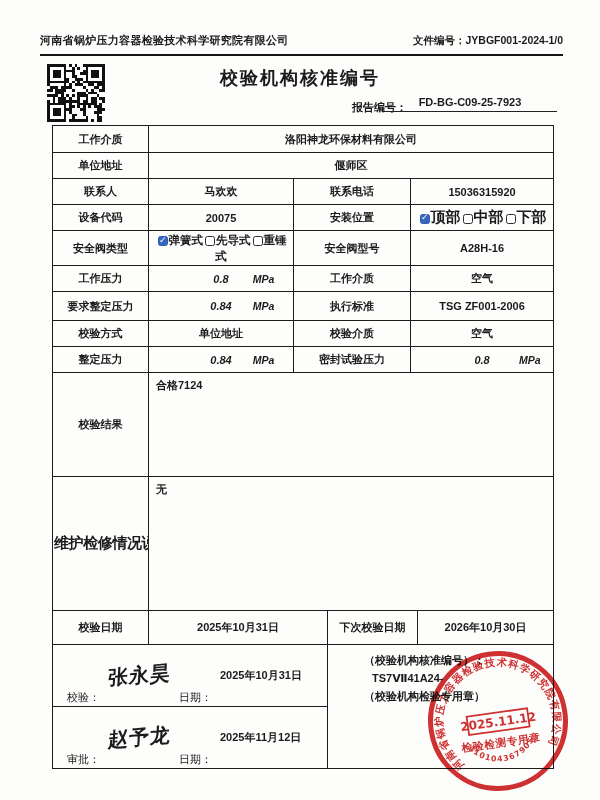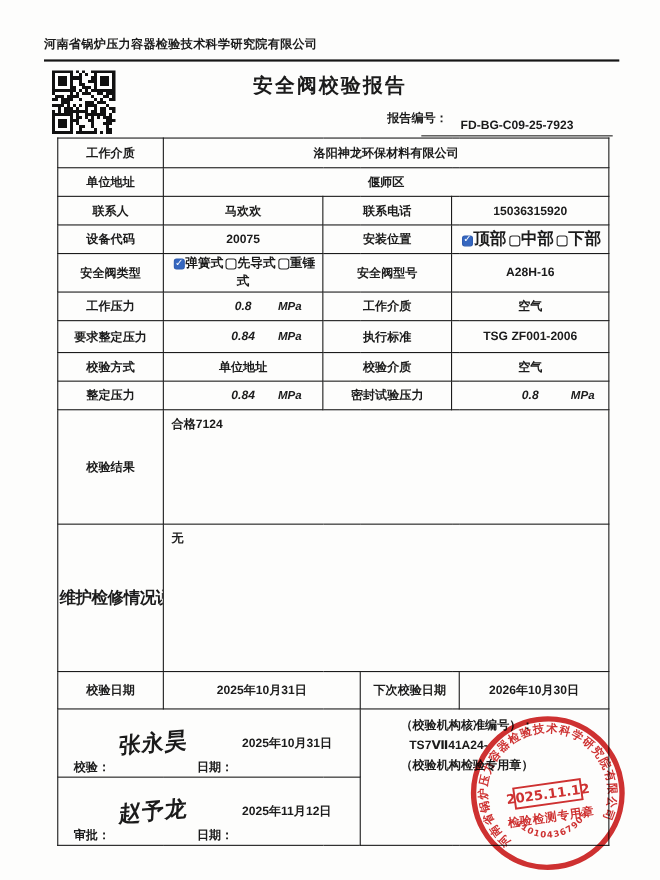--- a/index.html
+++ b/index.html
@@ -12,21 +12,21 @@
   
   .hdr-row{left:40px;top:33px;width:523px;display:flex;justify-content:space-between;align-items:baseline;}
   .hdr-company{font-size:11px;font-weight:bold;letter-spacing:.3px;}
   .hdr-doc{font-size:10.5px;font-weight:bold;}
   .hdr-rule{left:40px;top:54px;width:523px;height:2px;background:#161616;}
   
   .qr{left:47px;top:64px;width:58px;height:58px;}
   .qr svg{width:100%;height:100%;}
   .title{left:0;top:66px;width:600px;text-align:center;font-size:18px;font-weight:bold;letter-spacing:2px;}
   .repno-label{left:308px;top:100px;font-size:11px;font-weight:bold;margin-left:44px;}
-  .repno-value{left:383px;top:108px;width:174px;text-align:center;font-size:11px;font-weight:bold;
+  .repno-value{left:383px;top:96px;width:174px;text-align:center;font-size:11px;font-weight:bold;
     border-bottom:1.5px solid #222;padding-bottom:3px;}
   
   .tblwrap{left:52px;top:125px;width:501px;}
   table{border-collapse:collapse;width:100%;table-layout:fixed;}
   td{border:1.5px solid #1c1c1c;font-size:11px;font-weight:bold;text-align:center;
      vertical-align:middle;padding:1px 4px;overflow:hidden;}
   td.vtop{vertical-align:top;text-align:left;padding:5px 7px;}
   td.rel{position:relative;font-style:italic;}
   .tight{font-size:15px;letter-spacing:-.4px;white-space:nowrap;padding:1px 1px;}
   .mpa-v{display:block;text-align:center;}
@@ -34,36 +34,37 @@
   .mpa-u2{left:76%;}
   
   .cbx{display:inline-block;width:10px;height:10px;border:1.6px solid #2c2c2c;border-radius:2.5px;
        background:#fff;vertical-align:-1.5px;margin:0 1px 0 2px;position:relative;box-sizing:border-box;}
   .cbx.checked{background:#3567c0;border-color:#2f5cb0;}
   .cbx.checked::after{content:"✓";position:absolute;left:.5px;top:-3px;color:#fff;font-size:9px;font-weight:bold;}
   .cbx-cell{font-size:15px;white-space:nowrap;}
   .cbx-cell-wrap{font-size:11.5px;white-space:normal;line-height:1.4;}
   
   .sigrow{display:flex;align-items:center;text-align:left;padding-left:10px;gap:8px;}
-  .siglabel{font-size:11px;font-weight:bold;white-space:nowrap;margin-top:44px;}
+  .siglabel{font-size:11px;font-weight:normal;white-space:nowrap;margin-top:44px;}
   .signame{font-size:20px;font-weight:600;transform:rotate(-5deg) skewX(-8deg);
            font-family:"DejaVu Serif","Liberation Serif",serif;white-space:nowrap;letter-spacing:1px;}
   .sigdate{font-size:11px;font-weight:bold;white-space:nowrap;}
   .orgcell{text-align:left;padding:6px 0 0 36px;font-size:11px;font-weight:bold;line-height:1.65;vertical-align:top;}
   .orgcode{padding-left:8px;}
   
   .stamp{left:427px;top:650px;width:142px;height:142px;z-index:9;opacity:.92;mix-blend-mode:multiply;
          transform:rotate(-8deg);}
   .stamp svg{width:100%;height:100%;}
 </style>
 </head>
 <body>
 
 <div class="abs hdr-row">
   <span class="hdr-company">河南省锅炉压力容器检验技术科学研究院有限公司</span>
+  <span class="hdr-doc"><span>文件编号：</span><span>JYBGF001-2024-1/0</span></span>
 </div>
 <div class="abs hdr-rule"></div>
 
 <div class="abs qr">
   <svg id="qr-svg" viewBox="0 0 21 21" shape-rendering="crispEdges">
       <rect x="0" y="0" width="7" height="7" fill="#111"></rect>
       <rect x="1" y="1" width="5" height="5" fill="#fff"></rect>
       <rect x="2" y="2" width="3" height="3" fill="#111"></rect>
       <rect x="14" y="0" width="7" height="7" fill="#111"></rect>
       <rect x="15" y="1" width="5" height="5" fill="#fff"></rect>
@@ -215,21 +216,21 @@
       <rect x="10" y="20" width="1" height="1" fill="#111"></rect>
       <rect x="11" y="20" width="1" height="1" fill="#111"></rect>
       <rect x="12" y="20" width="1" height="1" fill="#111"></rect>
       <rect x="13" y="20" width="1" height="1" fill="#111"></rect>
       <rect x="14" y="20" width="1" height="1" fill="#111"></rect>
       <rect x="16" y="20" width="1" height="1" fill="#111"></rect>
       <rect x="18" y="20" width="1" height="1" fill="#111"></rect>
       <rect x="19" y="20" width="1" height="1" fill="#111"></rect>
     </svg>
 </div>
-<div class="abs title">安全阀校验报告</div>
+<div class="abs title">校验机构核准编号</div>
 <div class="abs repno-label">报告编号：</div>
 <div class="abs repno-value">FD-BG-C09-25-7923</div>
 
 <div class="abs tblwrap">
 <table>
   <colgroup>
     <col style="width:96px">
         <col style="width:145px">
         <col style="width:34px">
     <col style="width:83px">

